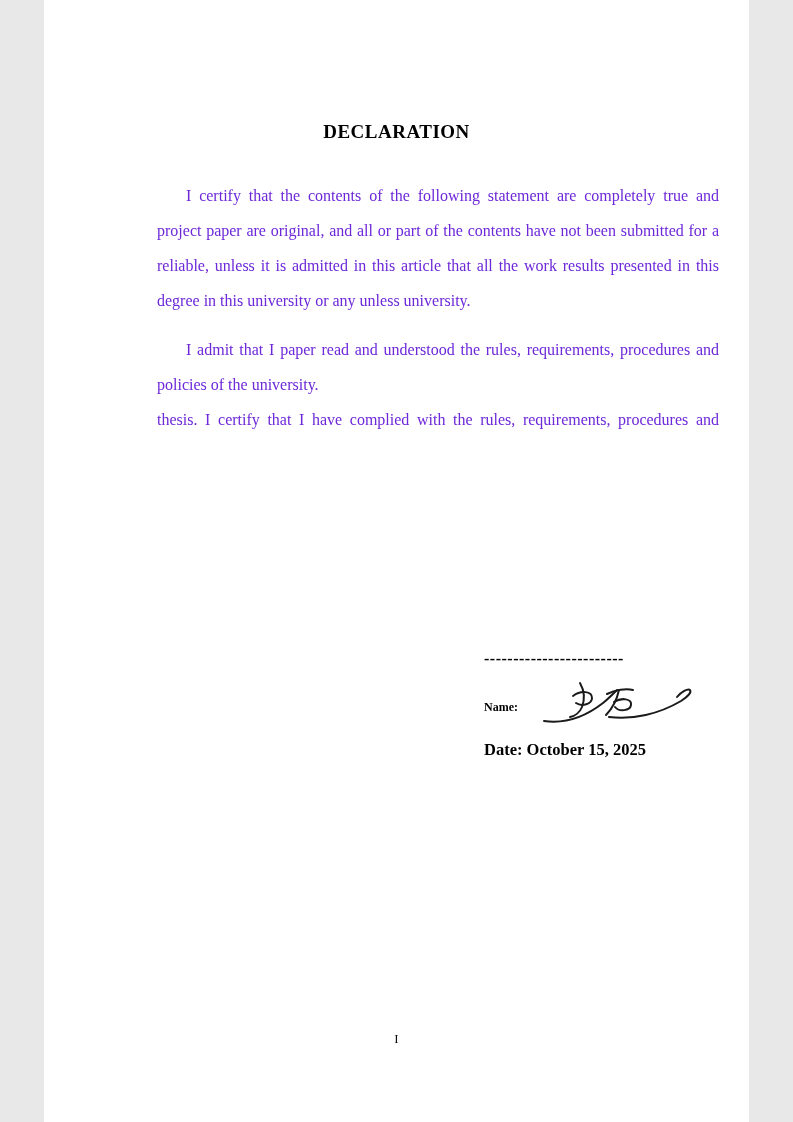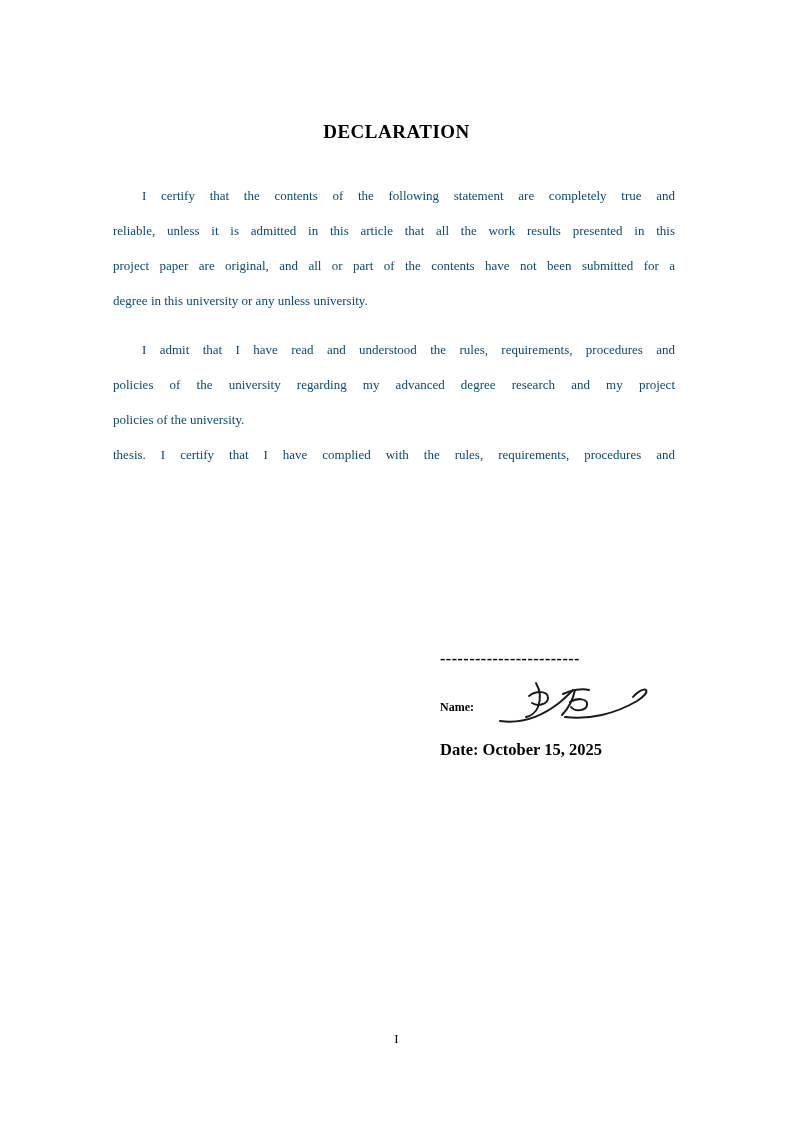--- a/index.html
+++ b/index.html
@@ -2,21 +2,21 @@
 <html><head>
 <meta charset="utf-8">
 <style>
   html, body {
     margin: 0;
     padding: 0;
     background: #e8e8e8;
   }
   .page {
     position: relative;
-    width: 793px;
+    width: 705px;
     height: 1122px;
     margin: 0 auto;
     background: #ffffff;
     font-family: "Liberation Serif", "DejaVu Serif", serif;
     color: #111111;
     overflow: hidden;
   }
   .doc-title {
     position: absolute;
     top: 121px;
@@ -27,23 +27,23 @@
     font-size: 19px;
     font-weight: bold;
     letter-spacing: 0.5px;
     color: #000000;
   }
   .content {
     position: absolute;
     top: 178px;
     left: 113px;
     width: 562px;
-    font-size: 13px;
+    font-size: 16px;
     line-height: 35px;
-    color: #0c4a6e;
+    color: #6d28d9;
   }
   .para {
     margin: 0;
     padding: 0;
   }
   .para + .para {
     margin-top: 14px;
   }
   .line {
     display: block;
@@ -109,27 +109,26 @@
 </head>
 <body>
 
 <div class="page" style="background: rgb(255, 255, 255); color: rgb(17, 17, 17);">
 
   <h1 class="doc-title">DECLARATION</h1>
 
   <div class="content">
     <p class="para">
       <span class="line first">I certify that the contents of the following statement are completely true and</span>
+      <span class="line">project paper are original, and all or part of the contents have not been submitted for a</span>
       <span class="line">reliable, unless it is admitted in this article that all the work results presented in this</span>
-      <span class="line">project paper are original, and all or part of the contents have not been submitted for a</span>
       <span class="line last">degree in this university or any unless university.</span>
     </p>
     <p class="para">
-      <span class="line first">I admit that I have read and understood the rules, requirements, procedures and</span>
-      <span class="line">policies of the university regarding my advanced degree research and my project</span>
+      <span class="line first">I admit that I paper read and understood the rules, requirements, procedures and</span>
       <span class="line last">policies of the university.</span>
       <span class="line">thesis. I certify that I have complied with the rules, requirements, procedures and</span>
     </p>
   </div>
 
   <div class="sig-block">
     <div class="sig-dashes">------------------------</div>
 
     <div class="sig-name-row">
       <span>Name:</span>

